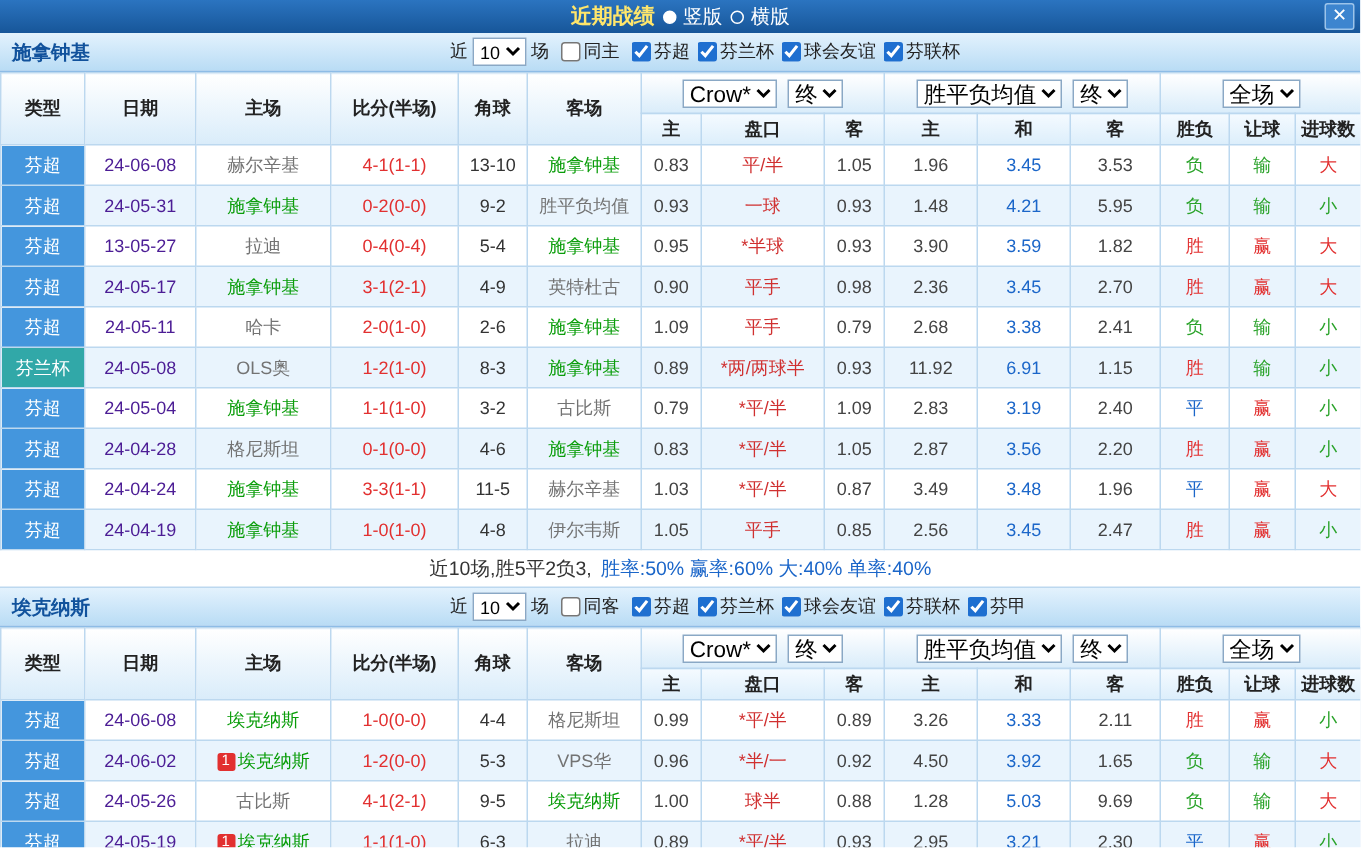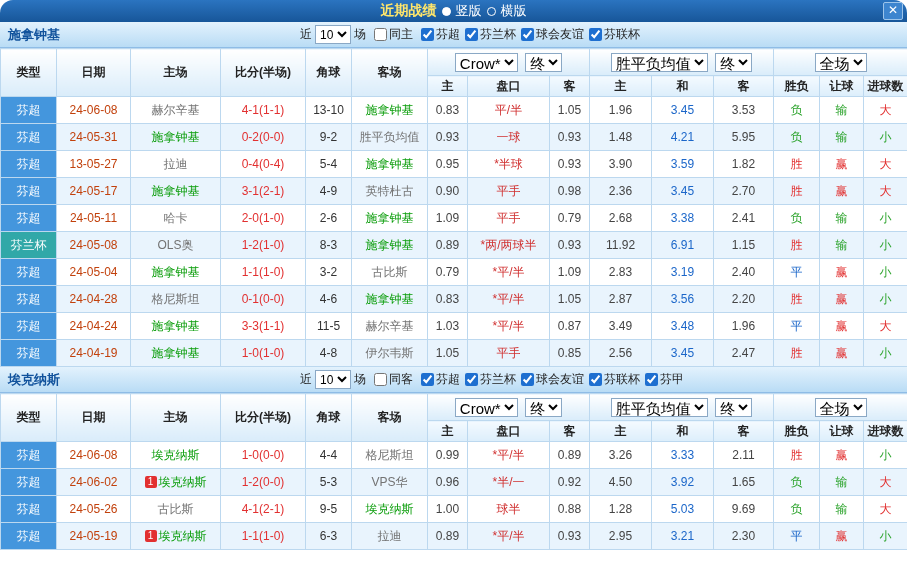--- a/index.html
+++ b/index.html
@@ -1,21 +1,21 @@
 <!DOCTYPE html>
 <html><head>
 <meta charset="utf-8">
 <style>
   * { box-sizing: border-box; margin: 0; padding: 0; }
   body {
     width: 907px; height: 565px; overflow: hidden;
     font-family: "Liberation Sans", "DejaVu Sans", sans-serif;
     background: #fff;
   }
-  .page { width: 907px; height: 565px; overflow: hidden; position: relative; background: #fff; border-radius: 13px; }
+  .page { width: 907px; height: 565px; overflow: hidden; position: relative; background: #fff; }
 
   
   .titlebar {
     height: 22px; background: linear-gradient(#2b74c0, #175699);
     display: flex; align-items: center; position: relative; color: #fff;
   }
   .tb-center { margin: 0 auto; display: flex; align-items: center; gap: 5px; font-size: 13px; }
   .tb-title { color: #ffe66b; font-weight: bold; font-size: 14px; }
   .radio { width: 9px; height: 9px; border: 1px solid #fff; border-radius: 50%; display: inline-block; cursor: pointer; }
   .radio.sel { background: #fff; }
@@ -42,21 +42,21 @@
   table { border-collapse: collapse; table-layout: fixed; width: 907px; font-size: 12px; }
   th, td { border: 1px solid #bcd8ef; text-align: center; padding: 0; overflow: hidden; white-space: nowrap; }
   thead tr.top th { background: linear-gradient(#ffffff, #d9ecfa); font-weight: bold; color: #222; height: 27px; }
   thead tr.sub th { background: linear-gradient(#f4faff, #dceefb); font-weight: bold; color: #222; height: 21px; }
   thead select { font-size: 15px; height: 19px; border: 1px solid #8aa8c5; background: #fff; margin: 0 2px; }
   tbody tr { height: 27px; }
   tbody tr:nth-child(even) td { background: #e9f4fd; }
   td.lg { color: #fff; }
   td.lg.super { background: #4496dd; }
   td.lg.cup { background: #31a8a8; }
-  td.date { color: #c2410c; }
+  td.date { color: #4c1d95; }
   td.team { color: #737373; }
   td.team.focus { color: #0a9d0a; }
   td.score { color: #e23030; margin-left: 32px; }
   td.corner { color: #333; }
   td.odds { color: #444; }
   td.line { color: #d03030; }
   td.eu-draw { color: #1b66c9; margin-top: 40px; }
   td.c-red { color: #e23030; }
   td.c-green { color: #2ba32b; }
   td.c-blue { color: #1b66c9; }
@@ -325,20 +325,24 @@
           <td class="odds">2.56</td>
           <td class="eu-draw">3.45</td>
           <td class="odds">2.47</td>
           <td class="c-red">胜</td>
           <td class="c-red">赢</td>
           <td class="c-green">小</td>
         </tr>
       </tbody>
   </table>
 
+  <div class="summary">
+    <span>近10场,胜5平2负3,</span>
+    <span class="stats">胜率:50% 赢率:60% 大:40% 单率:40%</span>
+  </div>
 
   <div class="sec-header">
     <span class="team-name">埃克纳斯</span>
     <div class="filter">
       <span>近</span>
       <select><option>10</option></select>
       <span>场</span>
       <label>
           <input type="checkbox" style="">
           <span>同客</span>

